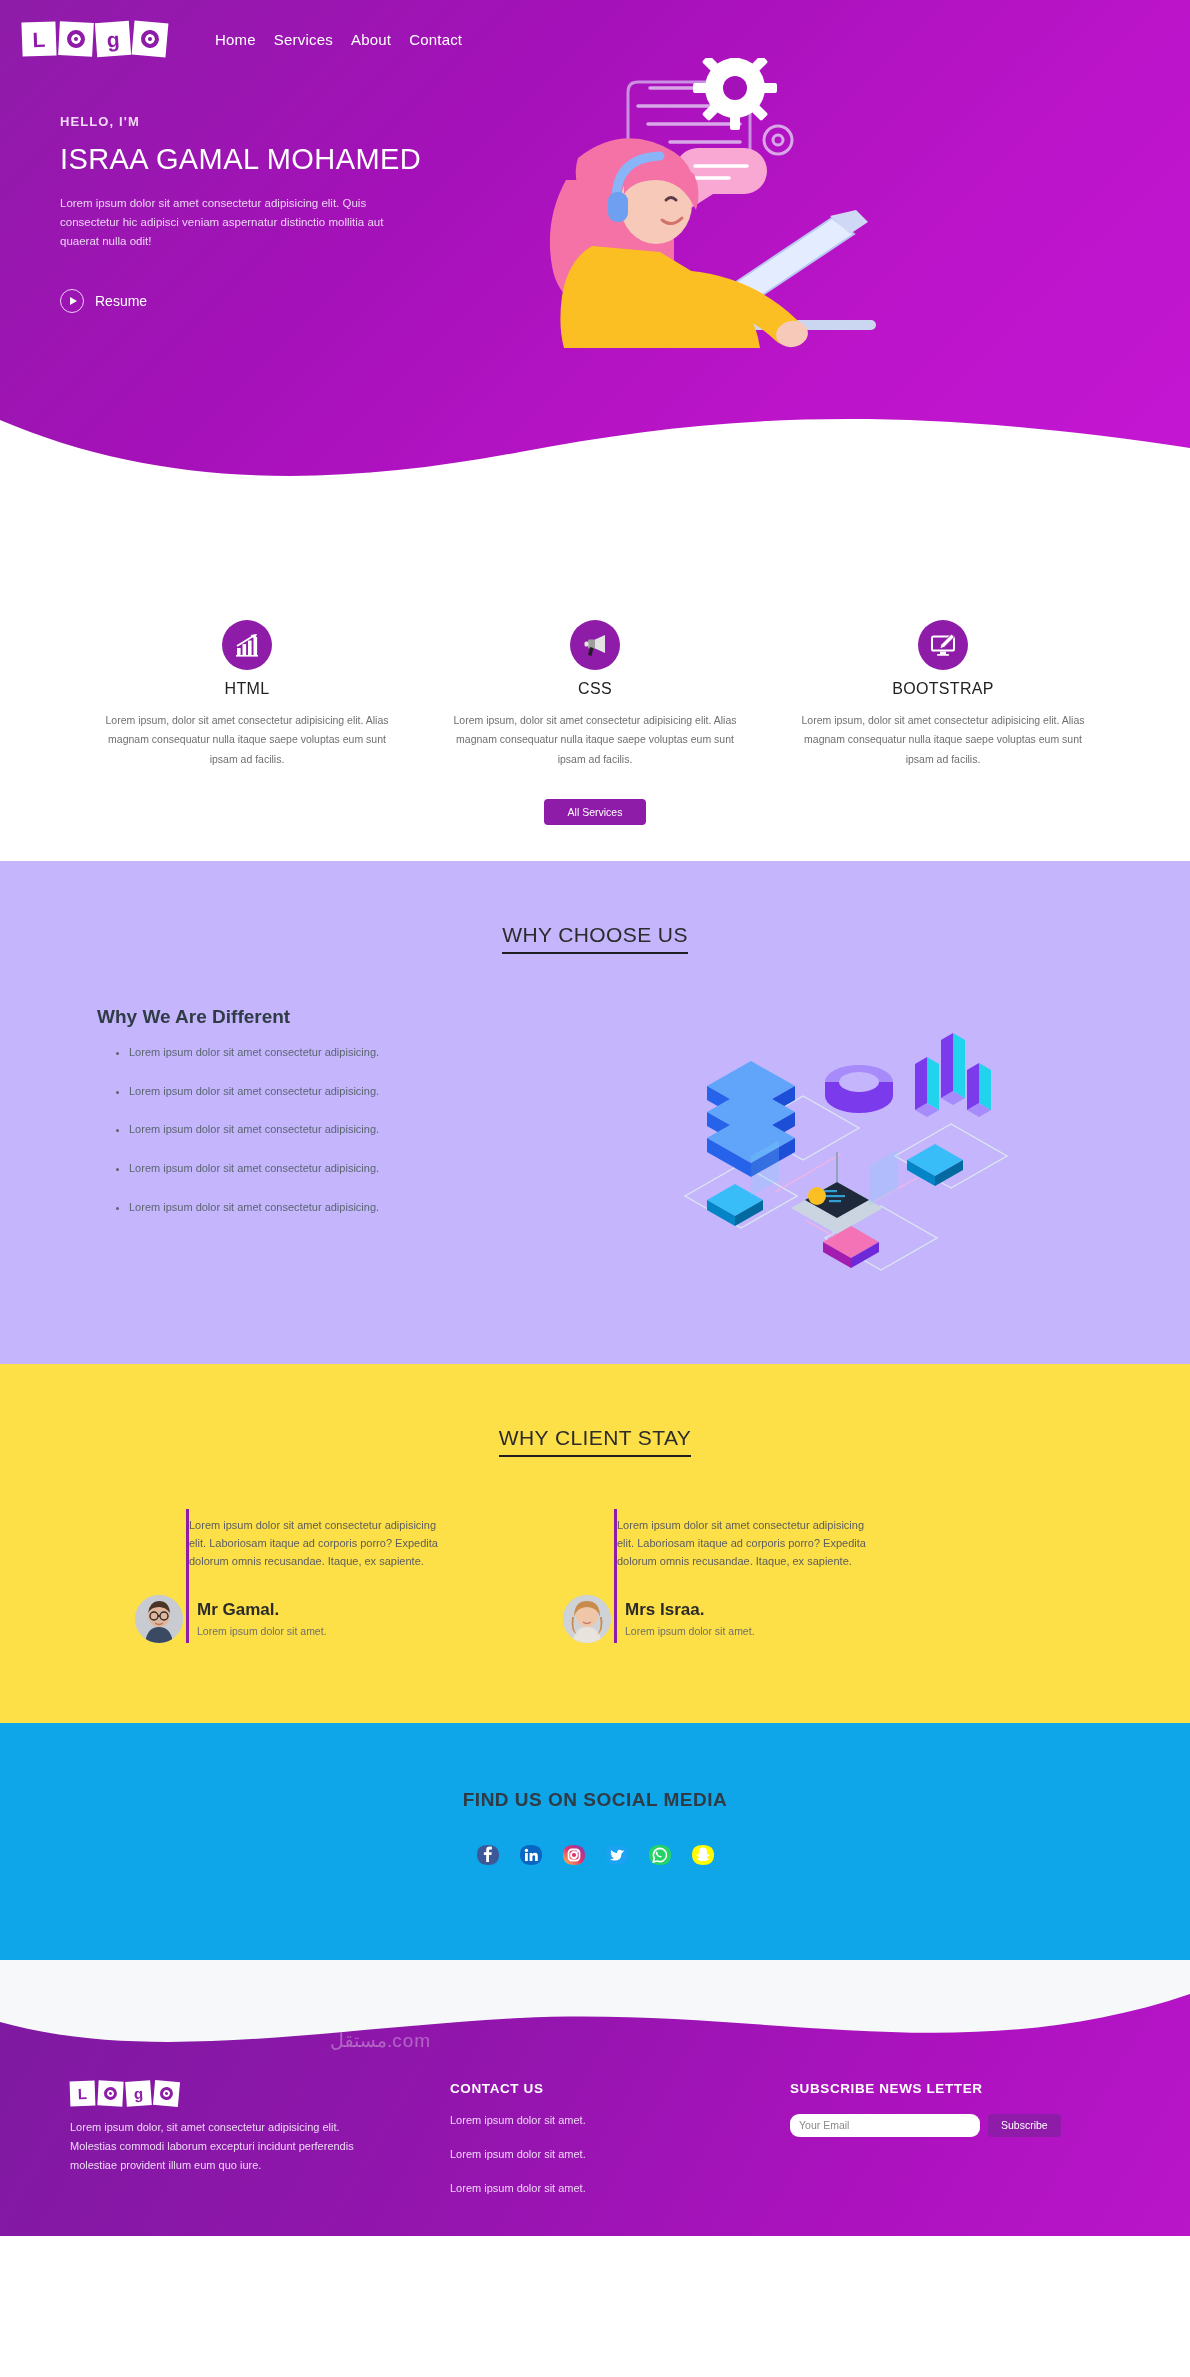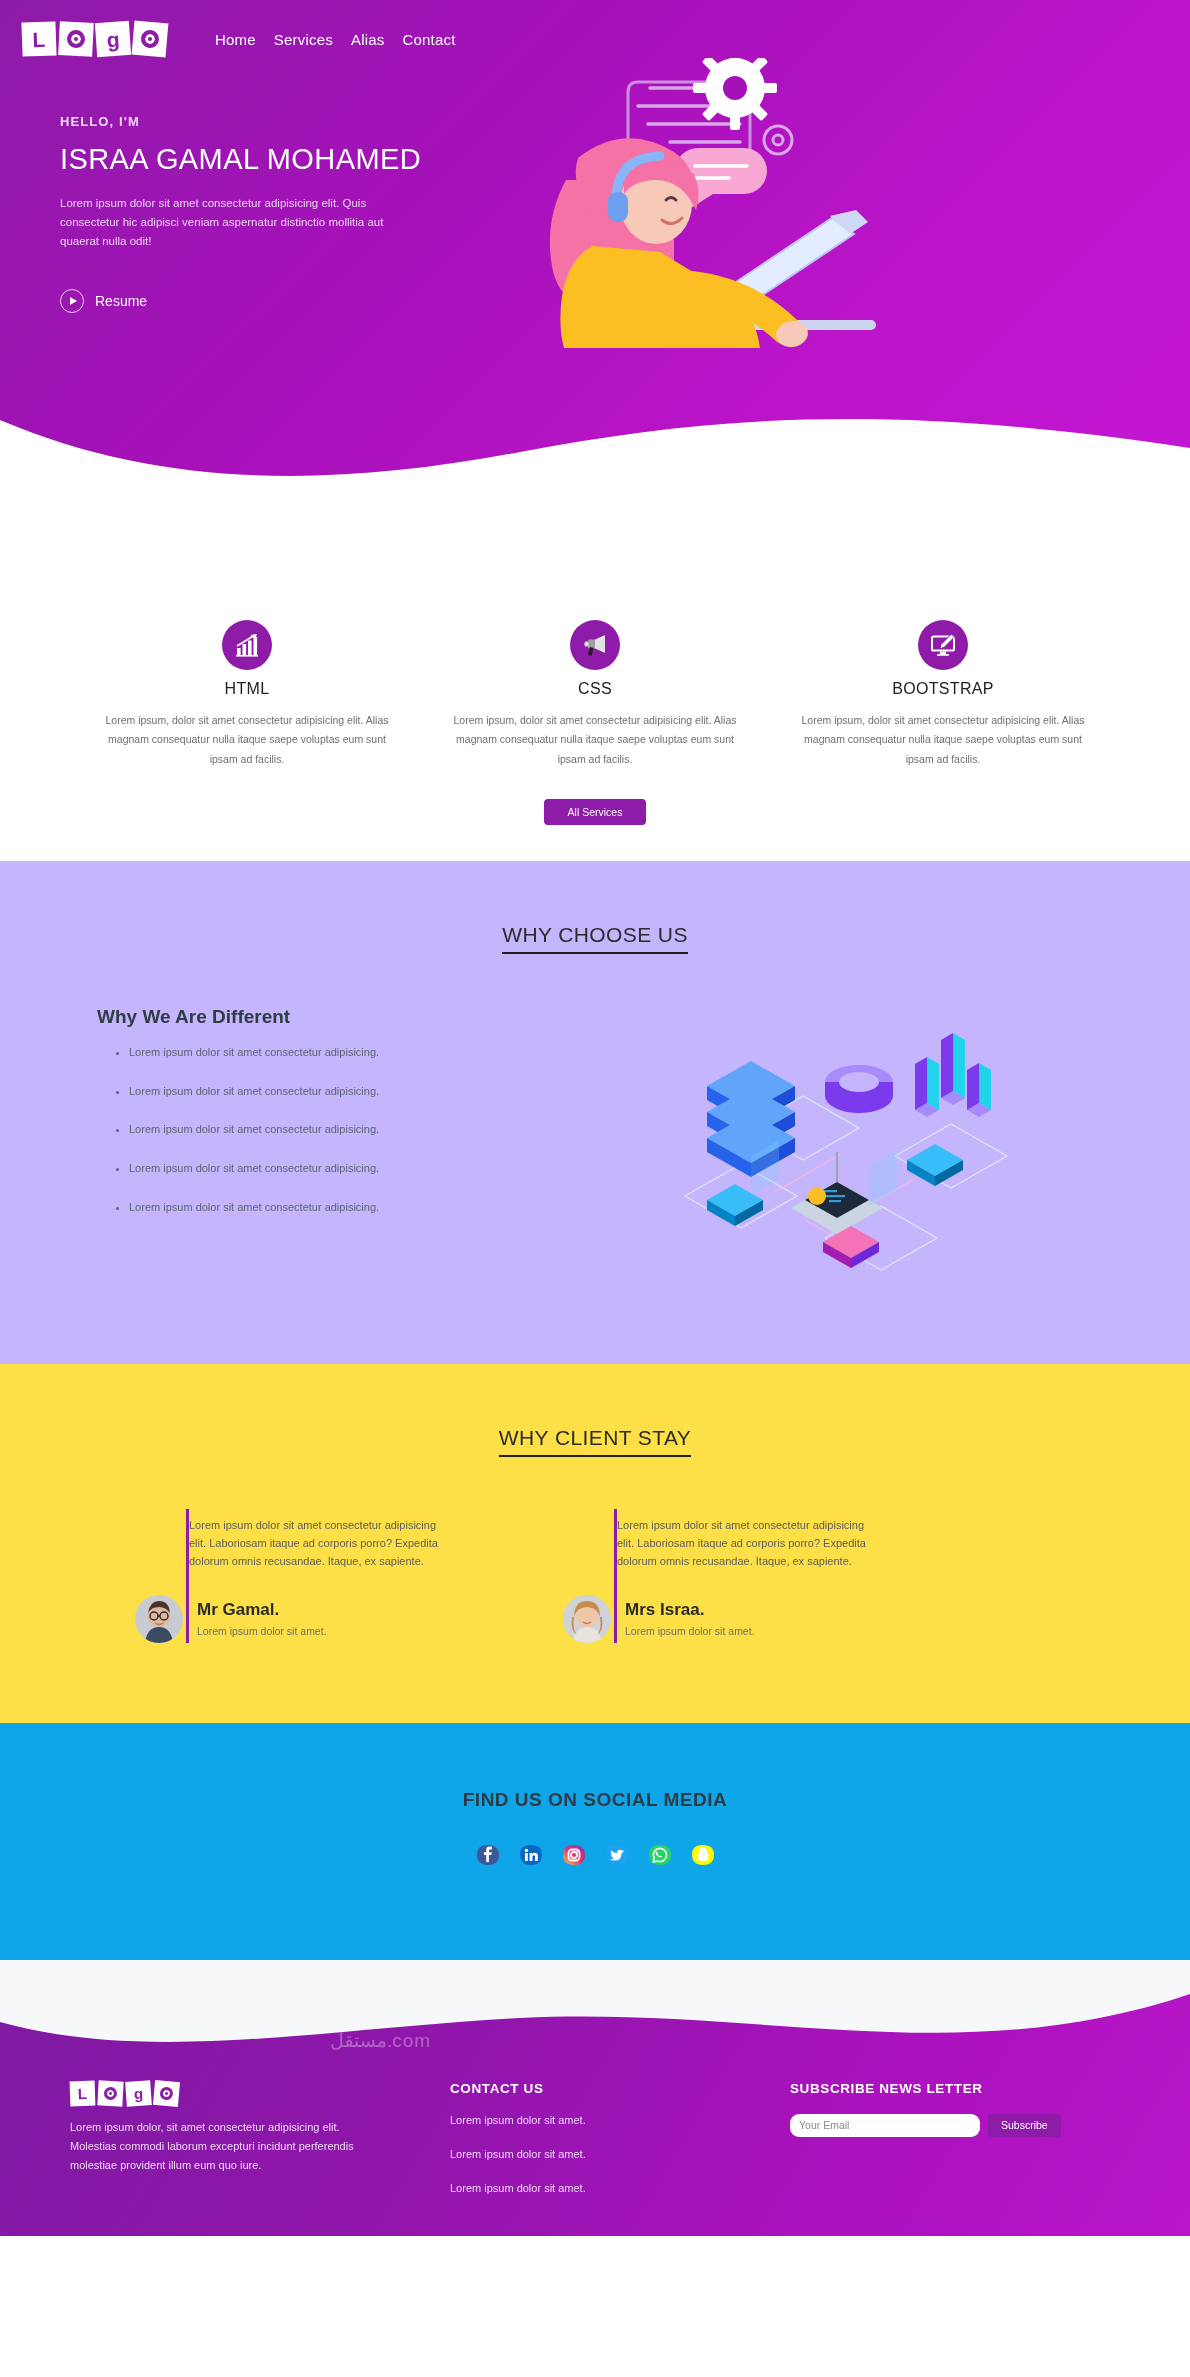--- a/index.html
+++ b/index.html
@@ -215,21 +215,21 @@
             <span class="ring"></span>
           </div>
         <div class="logo-tile t3">g</div>
         <div class="logo-tile t4">
             <span class="ring"></span>
           </div>
       </div>
       <div class="nav-links">
         <a href="#">Home</a>
         <a href="#">Services</a>
-        <a href="#">Alias</a>
+        <a href="#">About</a>
         <a href="#">Contact</a>
       </div>
     </nav>
 
     <div class="hero-body">
       <div class="hero-text">
         <div class="hello">HELLO, I'M</div>
         <h1 class="hero-name">ISRAA GAMAL MOHAMED</h1>
         <p class="hero-p">Lorem ipsum dolor sit amet consectetur adipisicing elit. Quis consectetur hic adipisci veniam aspernatur distinctio mollitia aut quaerat nulla odit!</p>
         <div class="resume">

